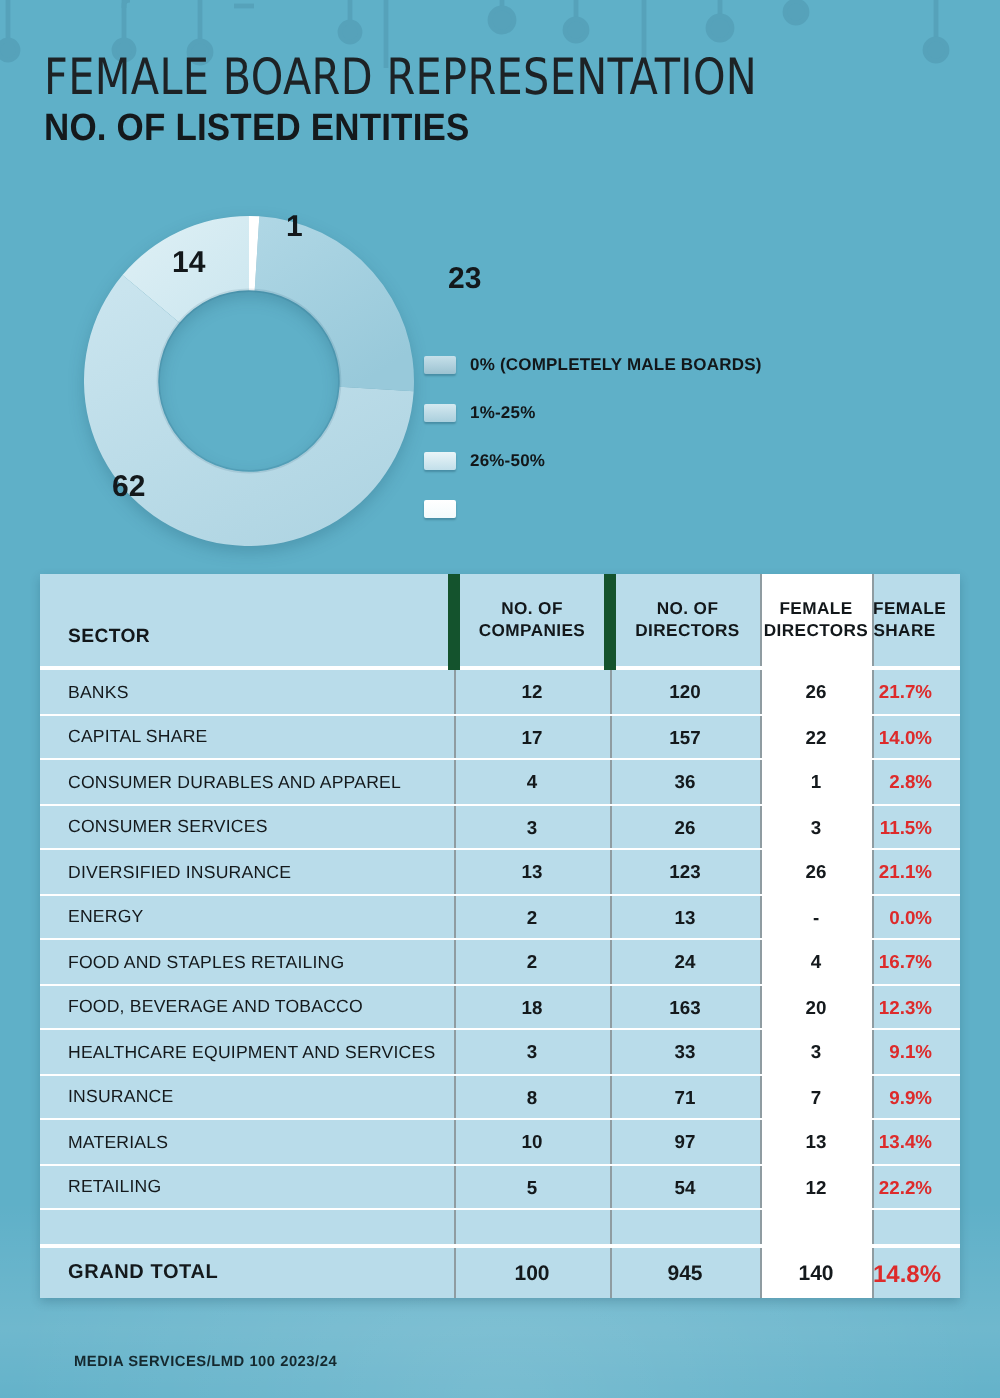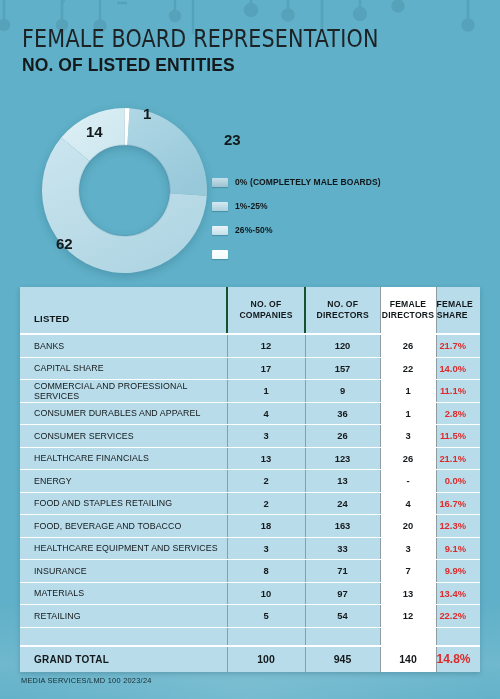--- a/index.html
+++ b/index.html
@@ -76,21 +76,21 @@
   col.c4{width:44px;}
 
   thead th{
     background:#b9dcea;
     font-size:8.6px;font-weight:bold;color:#12171a;
     letter-spacing:0.2px;line-height:1.25;
     padding:0;height:38px;vertical-align:middle;
     border-bottom:2px solid #ffffff;
   }
   th.sector{text-align:left;padding-left:14px;font-size:9.6px;vertical-align:bottom;padding-bottom:8px;}
-  th.num{text-align:center;border-left:2px solid #14532d;}
+  th.num{text-align:center;border-left:6px solid #14532d;}
   th.fdir{text-align:center;background:#ffffff;border-left:1px solid #8f9ca1;border-right:1px solid #8f9ca1;}
   th.fshare{text-align:center;padding-right:12px;}
 
   tbody td{
     font-size:8.8px;color:#14191c;height:21.5px;padding:0;
     border-bottom:1.5px solid #ffffff;vertical-align:middle;
     background:#b9dcea;
   }
   td.sector{text-align:left;padding-left:14px;letter-spacing:0.1px;margin-left:36px;}
   td.num{text-align:center;border-left:1px solid #8f9ca1;font-weight:bold;font-size:9.4px;}
@@ -98,23 +98,24 @@
           border-left:1px solid #8f9ca1;border-right:1px solid #8f9ca1;}
   td.fshare{text-align:right;padding-right:14px;color:#dd2b2b;font-weight:bold;font-size:9.4px;}
 
   tr.spacer td{height:17px;border-bottom:2px solid #ffffff;}
   tr.total td{height:25px;border-bottom:none;font-size:10.5px;}
   tr.total td.sector{font-weight:bold;font-size:10px;letter-spacing:0.3px;}
   tr.total td.num,tr.total td.fdir{font-size:10.5px;}
   tr.total td.fshare{font-size:12px;}
 
   .footnote{
-    position:absolute;left:21px;top:676px;
+    position:absolute;left:37px;top:676px;
     font-size:7.4px;color:#15292f;letter-spacing:0.25px;
     font-family:"Liberation Sans",sans-serif;
+    font-weight:bold;
   }
 </style>
 </head>
 <body>
 
 <div class="bg-gradient"></div>
 
 <svg class="deco" viewBox="0 0 500 110">
   <g stroke="#56a2ba" stroke-width="2.4" fill="#56a2ba">
     <line x1="4" y1="0" x2="4" y2="22"></line>
@@ -207,21 +208,21 @@
   <table>
     <colgroup>
         <col class="c0">
         <col class="c1">
         <col class="c2">
         <col class="c3">
         <col class="c4">
       </colgroup>
     <thead>
       <tr>
-        <th class="sector">LISTED</th>
+        <th class="sector">SECTOR</th>
         <th class="num">
           <span>NO. OF</span><br>
           <span>COMPANIES</span>
         </th>
         <th class="num">
           <span>NO. OF</span><br>
           <span>DIRECTORS</span>
         </th>
         <th class="fdir">
           <span>FEMALE</span><br>
@@ -242,42 +243,35 @@
           <td class="fshare">21.7%</td>
         </tr>
         <tr class="">
           <td class="sector">CAPITAL SHARE</td>
           <td class="num">17</td>
           <td class="num">157</td>
           <td class="fdir">22</td>
           <td class="fshare">14.0%</td>
         </tr>
         <tr class="">
-          <td class="sector">COMMERCIAL AND PROFESSIONAL SERVICES</td>
-          <td class="num">1</td>
-          <td class="num">9</td>
-          <td class="fdir">1</td>
-          <td class="fshare">11.1%</td>
-        </tr>
-        <tr class="">
           <td class="sector">CONSUMER DURABLES AND APPAREL</td>
           <td class="num">4</td>
           <td class="num">36</td>
           <td class="fdir">1</td>
           <td class="fshare">2.8%</td>
         </tr>
         <tr class="">
           <td class="sector">CONSUMER SERVICES</td>
           <td class="num">3</td>
           <td class="num">26</td>
           <td class="fdir">3</td>
           <td class="fshare">11.5%</td>
         </tr>
         <tr class="">
-          <td class="sector">HEALTHCARE FINANCIALS</td>
+          <td class="sector">DIVERSIFIED INSURANCE</td>
           <td class="num">13</td>
           <td class="num">123</td>
           <td class="fdir">26</td>
           <td class="fshare">21.1%</td>
         </tr>
         <tr class="">
           <td class="sector">ENERGY</td>
           <td class="num">2</td>
           <td class="num">13</td>
           <td class="fdir">-</td>

